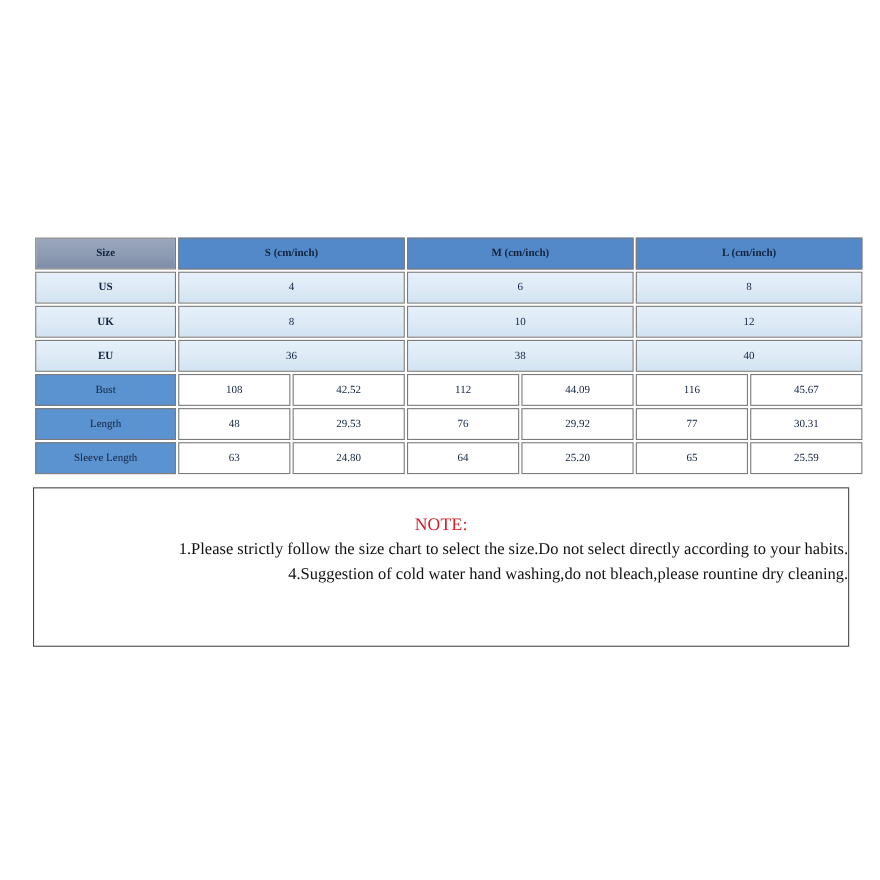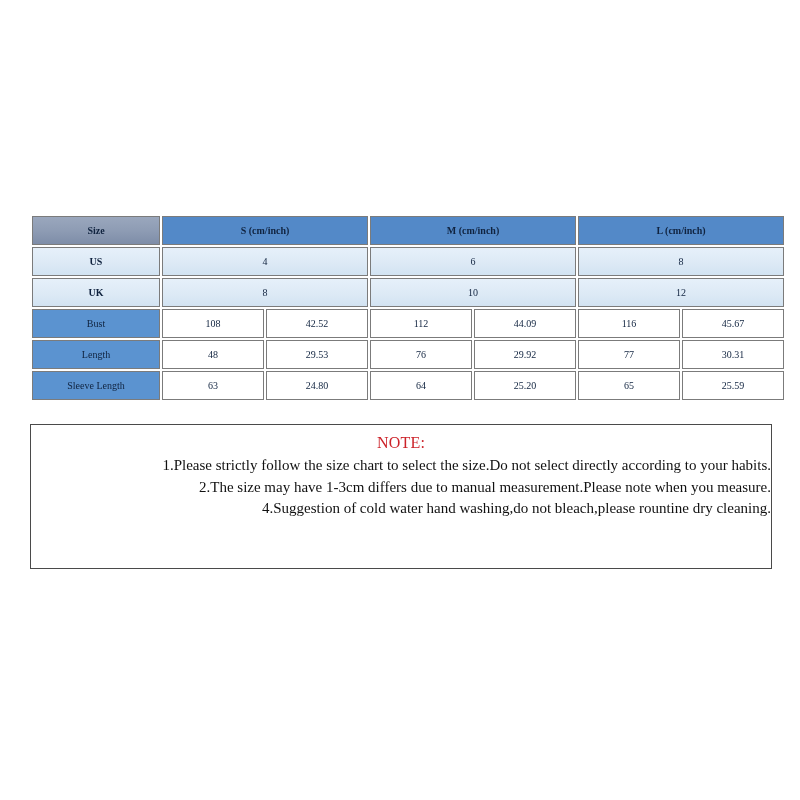--- a/index.html
+++ b/index.html
@@ -92,27 +92,27 @@
   td.num {
     background: #ffffff;
     color: #1a1a1a;
     font-weight: normal;
   }
 
   
   #note-block {
     position: absolute;
     left: 30px;
-    top: 424px;
+    top: 443px;
     width: 742px;
     height: 145px;
     box-sizing: border-box;
     border: 1px solid #4a4a4a;
     background: #ffffff;
-    padding-top: 9px;
+    padding-top: 25px;
   }
 
   .note-title {
     text-align: center;
     color: #cc2229;
     font-size: 16px;
     font-weight: normal;
     letter-spacing: 0.2px;
     margin-bottom: 3px;
   }
@@ -157,20 +157,26 @@
           <td class="pale-val" colspan="2">8</td>
         </tr>
 
         <tr>
           <td class="pale-label">UK</td>
           <td class="pale-val" colspan="2">8</td>
           <td class="pale-val" colspan="2">10</td>
           <td class="pale-val" colspan="2">12</td>
         </tr>
 
+        <tr>
+          <td class="pale-label">EU</td>
+          <td class="pale-val" colspan="2">36</td>
+          <td class="pale-val" colspan="2">38</td>
+          <td class="pale-val" colspan="2">40</td>
+        </tr>
 
         <tr>
           <td class="blue-label">Bust</td>
           <td class="num">108</td>
           <td class="num">42.52</td>
           <td class="num">112</td>
           <td class="num">44.09</td>
           <td class="num">116</td>
           <td class="num">45.67</td>
         </tr>
@@ -194,17 +200,16 @@
           <td class="num">65</td>
           <td class="num">25.59</td>
         </tr>
       </tbody>
     </table>
   </div>
 
   <div id="note-block">
     <div class="note-title">NOTE:</div>
     <div class="note-line">1.Please strictly follow the size chart to select the size.Do not select directly according to your habits.</div>
-    <div class="note-line">2.The size may have 1-3cm differs due to manual measurement.Please note when you measure.</div>
     <div class="note-line">4.Suggestion of cold water hand washing,do not bleach,please rountine dry cleaning.</div>
   </div>
 
 </div>
 
 </body></html>

